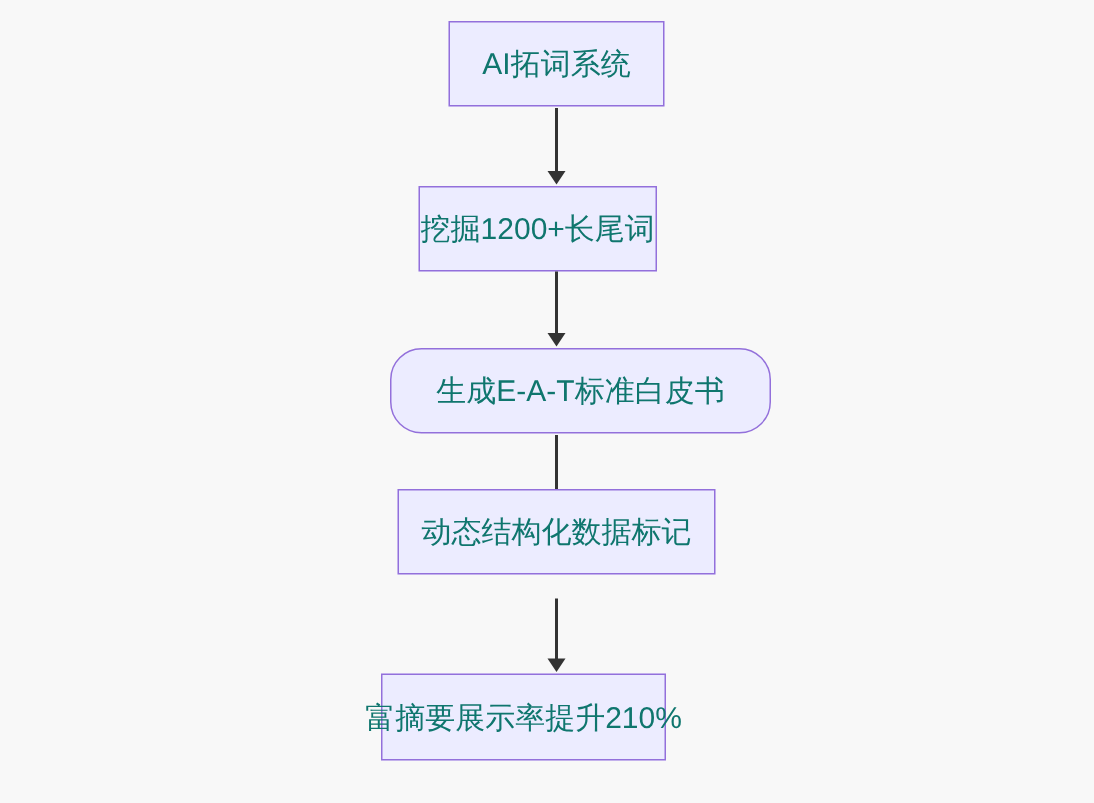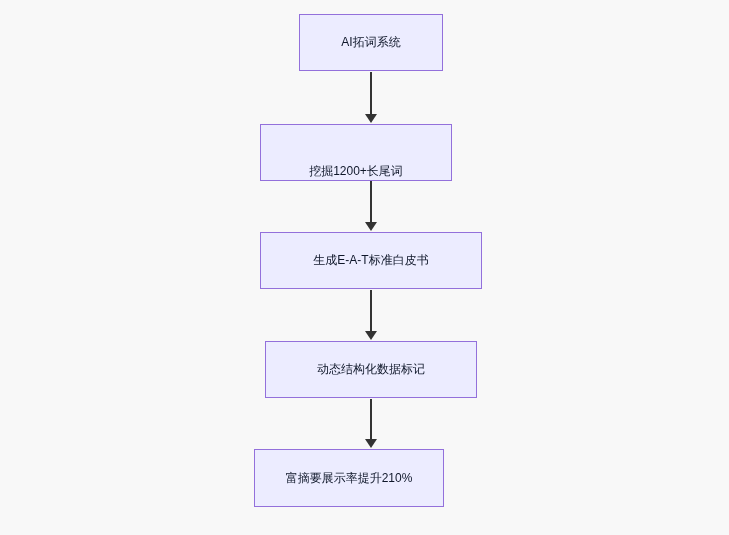--- a/index.html
+++ b/index.html
@@ -12,32 +12,32 @@
     width: 729px;
     height: 535px;
     background: #f8f8f8;
     overflow: hidden;
   }
   .node {
     position: absolute;
     box-sizing: border-box;
     background: #ECECFF;
     border: 1px solid #9370DB;
-    color: #0f172a;
-    font-size: 12px;
+    color: #0f766e;
+    font-size: 20px;
     display: flex;
     align-items: center;
     justify-content: center;
     text-align: center;
     white-space: nowrap;
   }
   .node-1 { left: 299px; top: 14px;  width: 144px; height: 57px; }
-  .node-2 { left: 260px; top: 124px; width: 192px; height: 57px; align-items: flex-end; }
-  .node-3 { left: 260px; top: 232px; width: 222px; height: 57px; }
-  .node-4 { left: 265px; top: 341px; width: 212px; height: 57px; }
+  .node-2 { left: 279px; top: 124px; width: 159px; height: 57px; }
+  .node-3 { left: 260px; top: 232px; width: 254px; height: 57px; border-radius: 21px; }
+  .node-4 { left: 265px; top: 326px; width: 212px; height: 57px; }
   .node-5 { left: 254px; top: 449px; width: 190px; height: 58px; }
 
   .edge { position: absolute; }
   .edge .line {
     position: absolute;
     left: 370px;
     width: 2px;
     background: #333333;
   }
   .edge .head {

